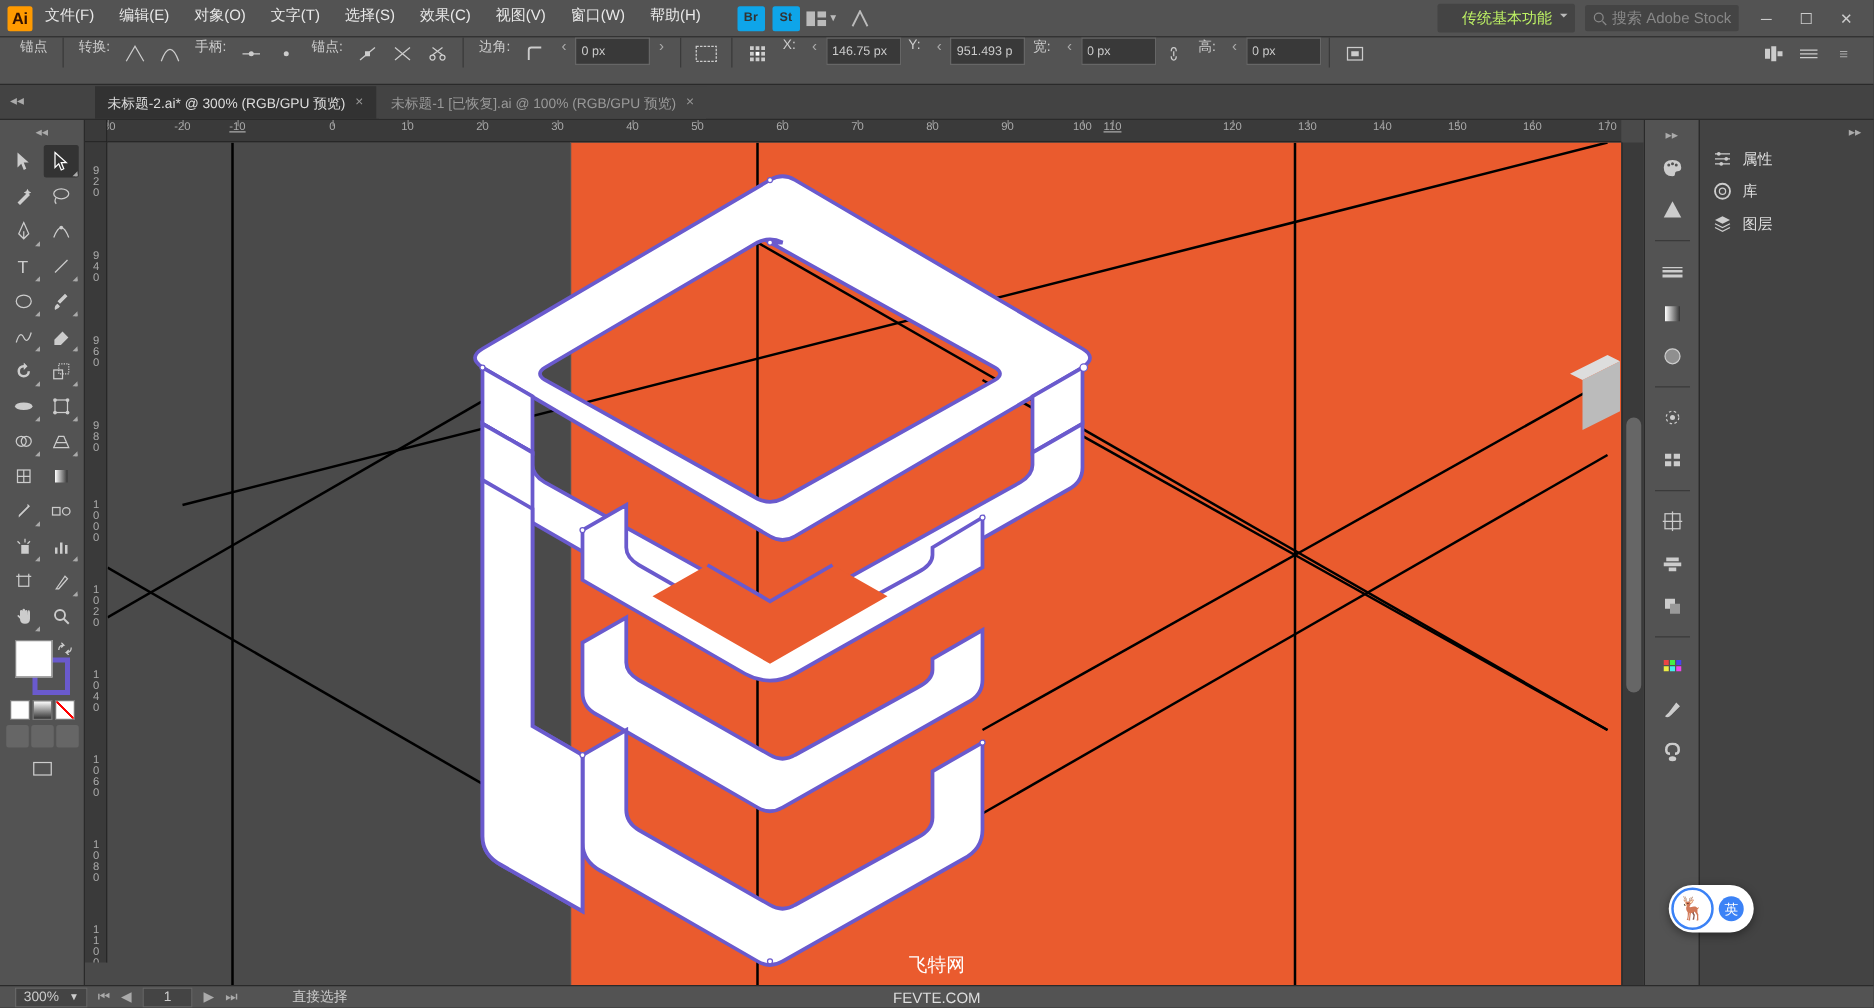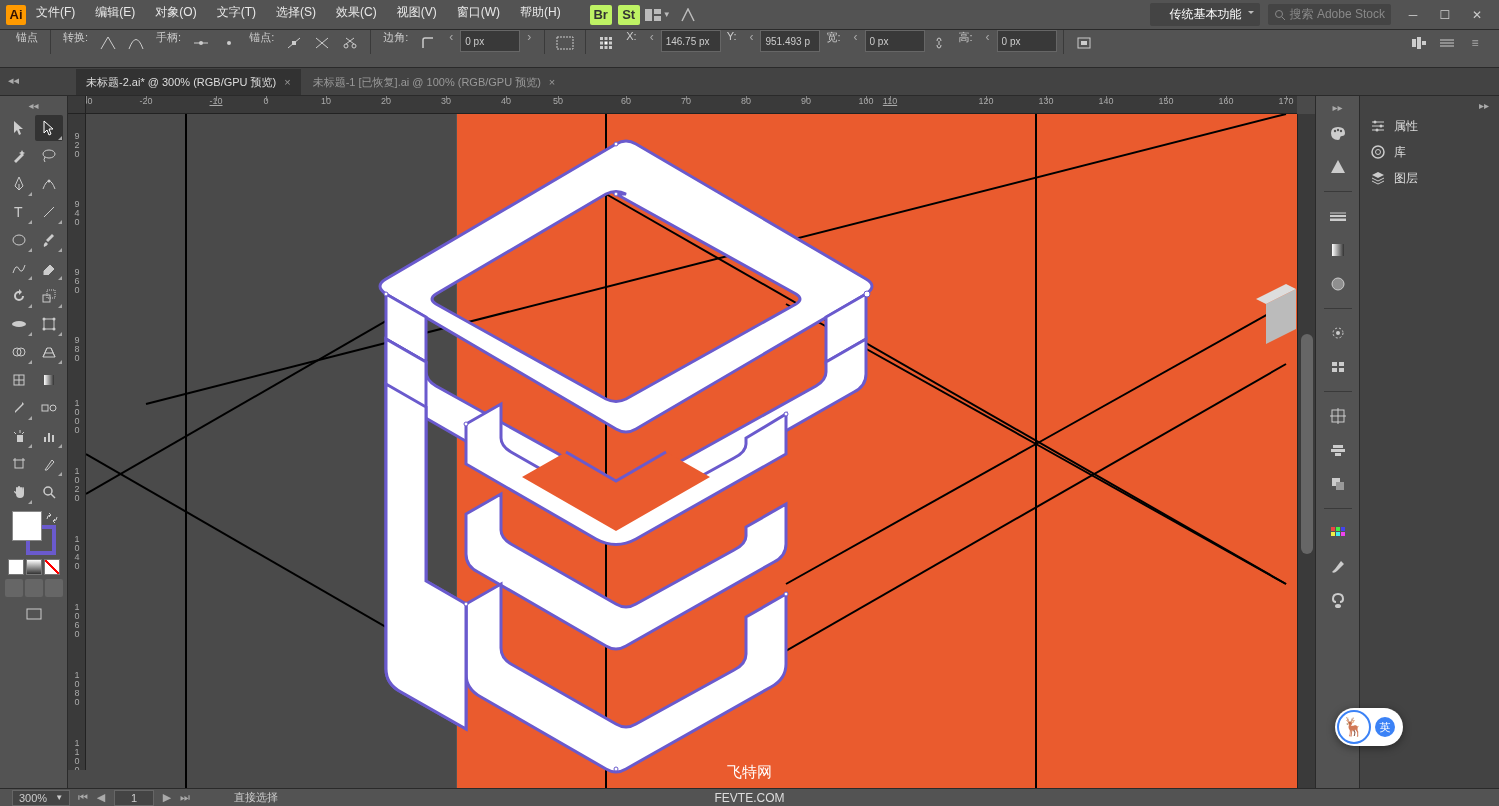--- a/index.html
+++ b/index.html
@@ -3,22 +3,22 @@
 <meta charset="utf-8">
 <style>
 *{box-sizing:border-box;margin:0;padding:0;font-family:"Microsoft YaHei",Arial,sans-serif;user-select:none}
 body{width:1499px;height:806px;background:#323232;color:#ccc;font-size:12px;overflow:hidden;position:relative}
 
 .menubar{height:30px;background:#535353;display:flex;align-items:center;padding:0 6px;border-bottom:1px solid #2a2a2a}
 .ai-logo{width:20px;height:20px;background:#ff9a00;color:#310;font-weight:bold;font-size:13px;display:flex;align-items:center;justify-content:center;border-radius:2px;}
 .menu-item{padding:0 10px;height:36px;line-height:30px;color:#e8e8e8;font-size:12px}
 .menu-spacer{flex:1}
 .menu-btn{width:26px;height:22px;margin:0 2px;display:flex;align-items:center;justify-content:center;color:#bbb;font-size:14px}
-.stock-btn{width:22px;height:20px;background:#bef264;border-radius:2px;margin:0 3px;display:flex;align-items:center;justify-content:center;font-size:13px;color:#333;font-weight:bold}
-.workspace-dd{background:#444;padding:3px 18px 3px 20px;border-radius:2px;color:#ffffff;position:relative;margin-right:8px}
+.stock-btn{width:22px;height:20px;background:#0ea5e9;border-radius:2px;margin:0 3px;display:flex;align-items:center;justify-content:center;font-size:10px;color:#333;font-weight:bold}
+.workspace-dd{background:#444;padding:3px 18px 3px 20px;border-radius:2px;color:#bef264;position:relative;margin-right:8px}
 .workspace-dd::after{content:"";position:absolute;right:6px;top:8px;border:3px solid transparent;border-top-color:#bbb}
 .search-stock{display:flex;align-items:center;background:#444;border-radius:2px;padding:2px 6px;color:#888;margin-right:6px}
 .search-stock svg{margin-right:4px}
 .win-btn{width:28px;height:20px;display:flex;align-items:center;justify-content:center;color:#ccc;margin:0 2px}
 
 .controlbar{height:38px;background:#535353;display:flex;align-items:flex-start;padding:0 10px;border-bottom:1px solid #2a2a2a;position:relative}
 .ctrl-label{color:#ccc;margin:0 6px;font-size:11px}
 .ctrl-btn{width:26px;height:26px;margin:0 1px;display:flex;align-items:center;justify-content:center;color:#aaa;border-radius:2px}
 .ctrl-sep{width:1px;height:24px;background:#3a3a3a;margin:0 6px}
 .ctrl-input{width:60px;height:22px;background:#393939;border:1px solid #666;color:#ccc;padding:0 4px;font-size:10px}
@@ -464,21 +464,21 @@
           </svg>
         </div>
     </div>
   </div>
 
   <div class="canvas-wrap">
     <div class="ruler-corner"></div>
     <div class="ruler-h" id="ruler-h">
         <div class="tick-h" style="left: -30px;">-30</div>
         <div class="tick-h" style="left: 30px;">-20</div>
-        <div class="tick-h" style="left: 100px; text-decoration: underline;">-10</div>
+        <div class="tick-h" style="left: 74px; text-decoration: underline;">-10</div>
         <div class="tick-h" style="left: 150px;">0</div>
         <div class="tick-h" style="left: 210px;">10</div>
         <div class="tick-h" style="left: 270px;">20</div>
         <div class="tick-h" style="left: 330px;">30</div>
         <div class="tick-h" style="left: 390px;">40</div>
         <div class="tick-h" style="left: 442px;">50</div>
         <div class="tick-h" style="left: 510px;">60</div>
         <div class="tick-h" style="left: 570px;">70</div>
         <div class="tick-h" style="left: 630px;">80</div>
         <div class="tick-h" style="left: 690px;">90</div>

